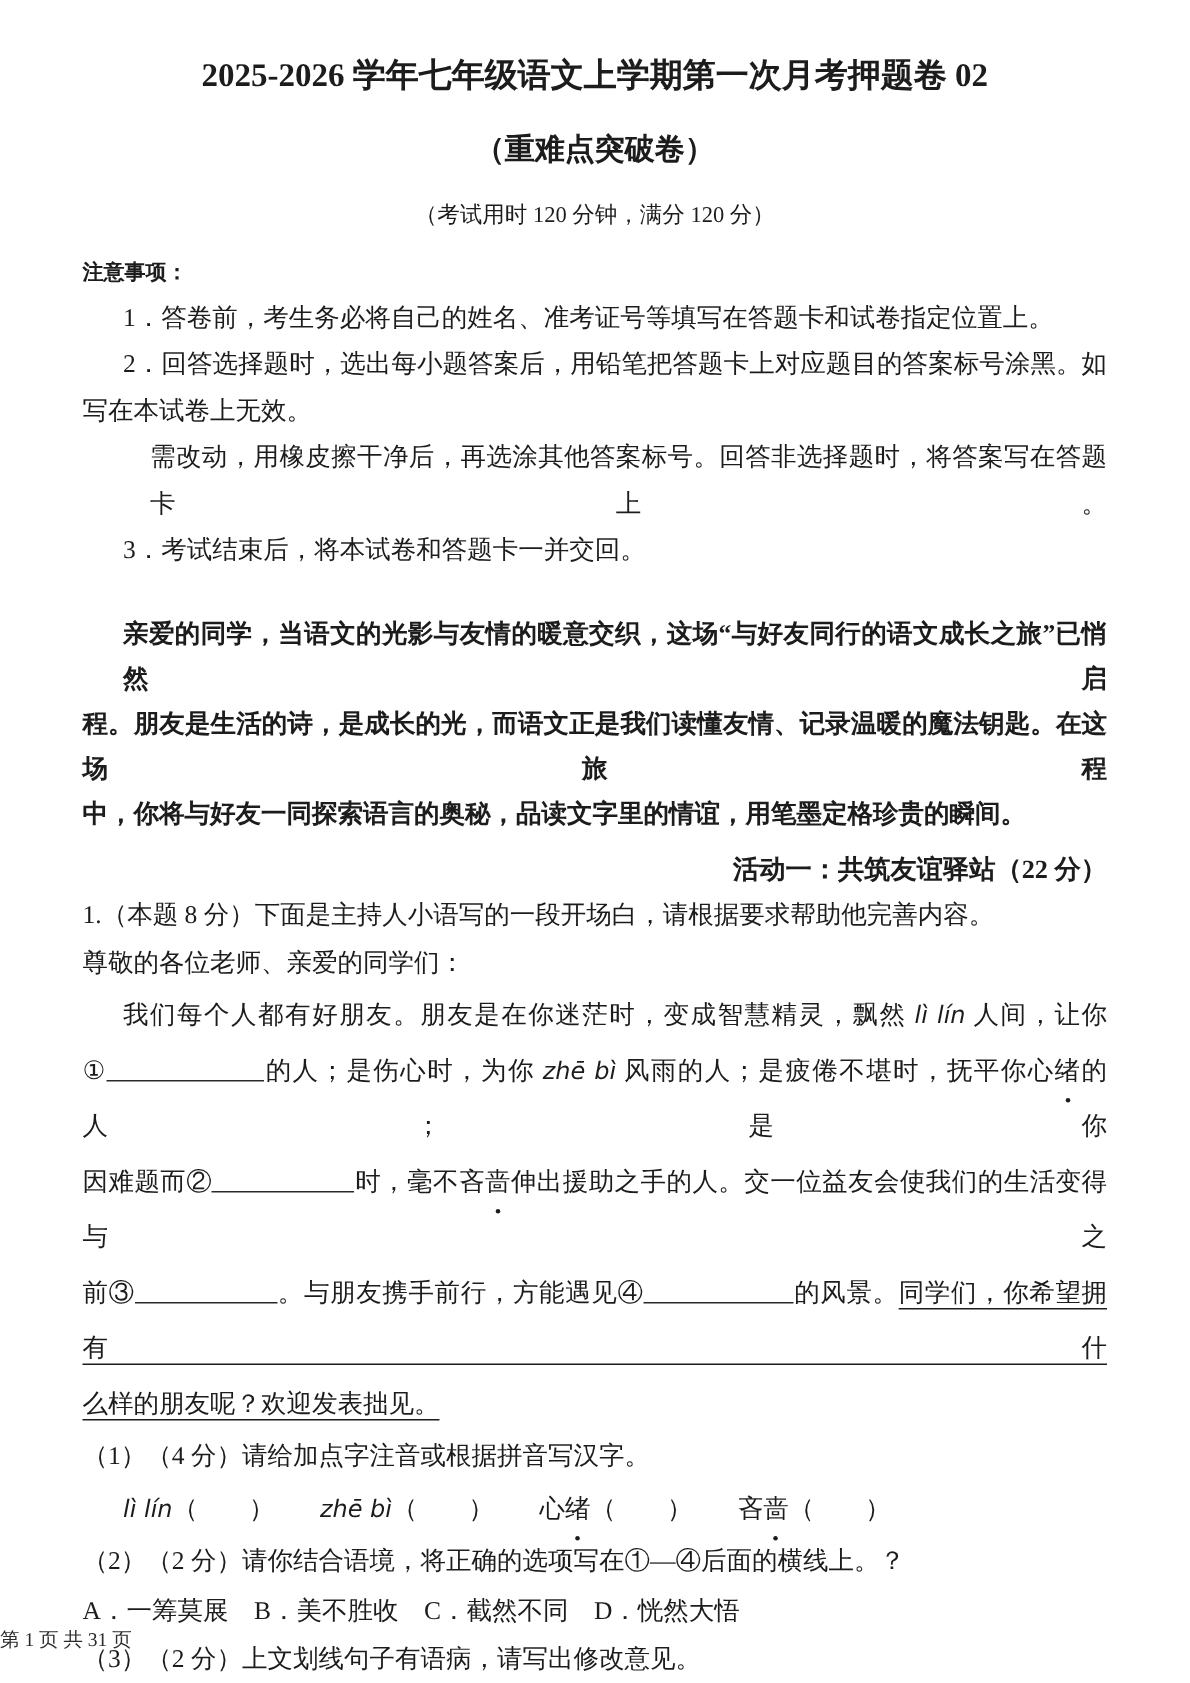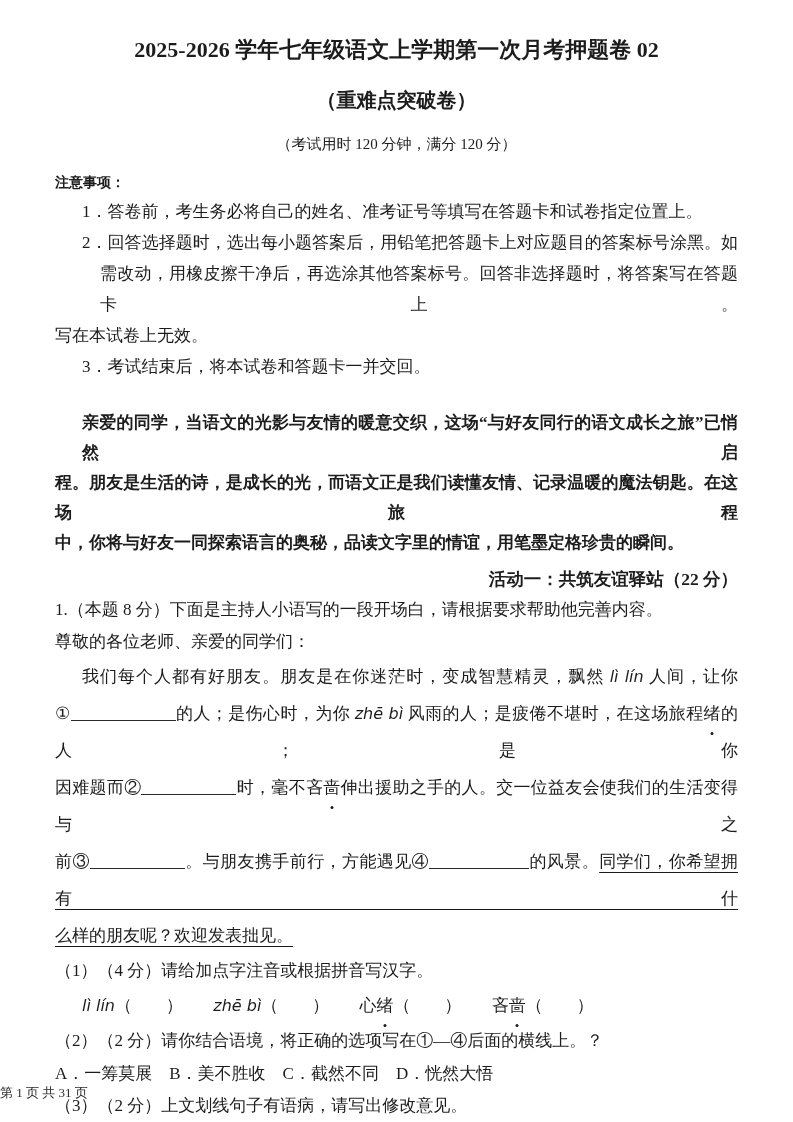--- a/index.html
+++ b/index.html
@@ -103,40 +103,40 @@
 
 <div class="page">
 
   <div class="title">2025-2026 学年七年级语文上学期第一次月考押题卷 02</div>
   <div class="subtitle">（重难点突破卷）</div>
   <div class="exam-info">（考试用时 120 分钟，满分 120 分）</div>
 
   <div class="notice-heading">注意事项：</div>
   <div class="t-line indent-1">1．答卷前，考生务必将自己的姓名、准考证号等填写在答题卡和试卷指定位置上。</div>
   <div class="t-line indent-1 just">2．回答选择题时，选出每小题答案后，用铅笔把答题卡上对应题目的答案标号涂黑。如</div>
+  <div class="t-line">写在本试卷上无效。</div>
   <div class="t-line indent-2 just">需改动，用橡皮擦干净后，再选涂其他答案标号。回答非选择题时，将答案写在答题卡上。</div>
-  <div class="t-line">写在本试卷上无效。</div>
   <div class="t-line indent-1">3．考试结束后，将本试卷和答题卡一并交回。</div>
 
   <div class="intro-block">
     <div class="t-line bold indent-1 just">亲爱的同学，当语文的光影与友情的暖意交织，这场“与好友同行的语文成长之旅”已悄然启</div>
     <div class="t-line bold just">程。朋友是生活的诗，是成长的光，而语文正是我们读懂友情、记录温暖的魔法钥匙。在这场旅程</div>
     <div class="t-line bold">中，你将与好友一同探索语言的奥秘，品读文字里的情谊，用笔墨定格珍贵的瞬间。</div>
   </div>
 
   <div class="section-heading">活动一：共筑友谊驿站（22 分）</div>
 
   <div class="t-line">1.（本题 8 分）下面是主持人小语写的一段开场白，请根据要求帮助他完善内容。</div>
   <div class="t-line" style="line-height:33px;">尊敬的各位老师、亲爱的同学们：</div>
 
   <div class="t-line speech indent-1 just">
     <span>我们每个人都有好朋友。朋友是在你迷茫时，变成智慧精灵，飘然 </span><span class="py">lì lín</span><span> 人间，让你</span>
   </div>
   <div class="t-line speech just">
-    <span>①</span><span class="blank w105"></span><span>的人；是伤心时，为你 </span><span class="py">zhē bì</span><span> 风雨的人；是疲倦不堪时，在这场旅程</span><span class="dot-under">绪</span><span>的人；是你</span>
+    <span>①</span><span class="blank w105"></span><span>的人；是伤心时，为你 </span><span class="py">zhē bì</span><span> 风雨的人；是疲倦不堪时，抚平你心</span><span class="dot-under">绪</span><span>的人；是你</span>
   </div>
   <div class="t-line speech just">
     <span>因难题而②</span><span class="blank w95"></span><span>时，毫不吝</span><span class="dot-under">啬</span><span>伸出援助之手的人。交一位益友会使我们的生活变得与之</span>
   </div>
   <div class="t-line speech just">
     <span>前③</span><span class="blank w95"></span><span>。与朋友携手前行，方能遇见④</span><span class="blank w100"></span><span>的风景。</span><span class="uline">同学们，你希望拥有什</span>
   </div>
   <div class="t-line speech">
     <span class="uline">么样的朋友呢？欢迎发表拙见。</span>
   </div>

